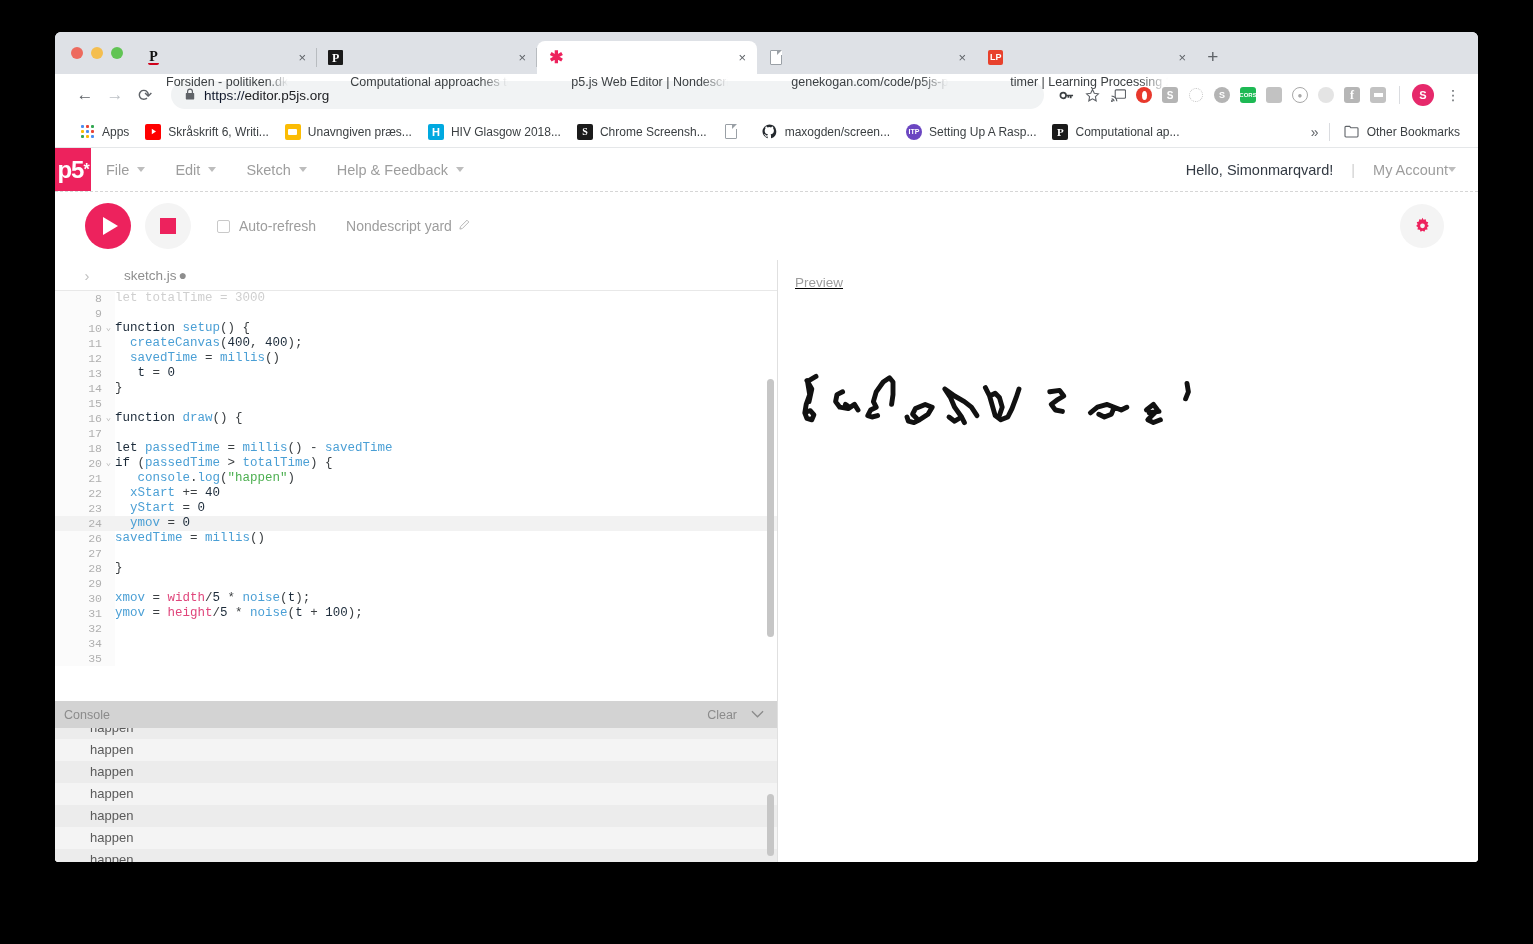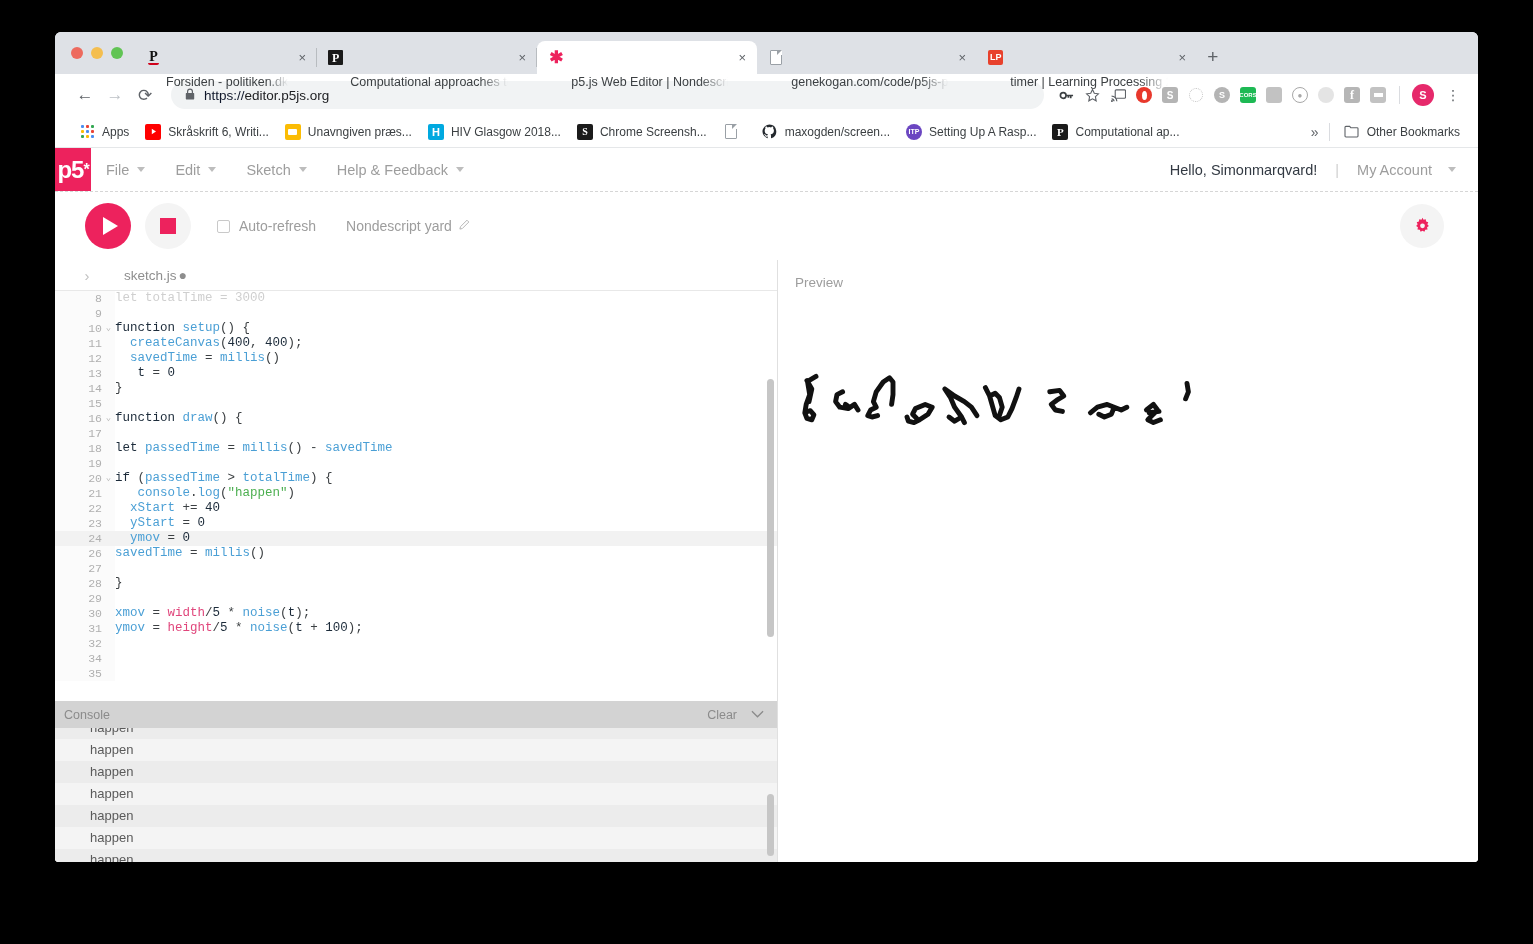--- a/index.html
+++ b/index.html
@@ -292,21 +292,21 @@
   .clog { height: 22px; line-height: 22px; padding-left: 35px;
           font-size: 13px; color: #5a5a5a;
           font-family: "Liberation Sans", sans-serif; }
   .clog:nth-child(odd)  { background: #ececec; }
   .clog:nth-child(even) { background: #f4f4f4; }
   .clog.cut { height: 11px; line-height: 0px; overflow: hidden; }
   #console-sb { position: absolute; right: 3px; top: 66px; width: 7px; height: 62px;
                 background: #c6c6c6; border-radius: 4px; }
 
   
-  #right-pane { flex: 1 1 auto; background: #ffffff; padding: 15px 0 0 17px; position: relative; }
+  #right-pane { flex: 1 1 auto; background: #ffffff; padding: 15px 0 0 17px; position: relative; text-decoration: underline; }
   #preview-label { font-size: 13.5px; color: #9d9d9d; }
   #canvas-holder { position: absolute; left: 10px; top: 38px; width: 420px; height: 420px; }
 </style>
 </head>
 <body>
 
 <div id="browser-window">
 
   <div id="tab-strip">
     <div id="traffic-lights">
@@ -518,21 +518,21 @@
         <span>Sketch</span>
         <span class="caret"></span>
       </div>
       <div class="menu-item">
         <span>Help &amp; Feedback</span>
         <span class="caret"></span>
       </div>
       <div id="p5-nav-right">
         <span id="greeting">Hello, Simonmarqvard!</span>
         <span id="nav-divider">|</span>
-        <span class="menu-item" style="padding:0;gap:16px;color:#9d9d9d;">
+        <span class="menu-item" style="padding:0;gap:0;color:#9d9d9d;">
           <span>My Account</span>
           <span class="caret"></span>
         </span>
       </div>
     </div>
 
     <div id="p5-toolbar">
       <div id="play-btn">
           <span class="tri"></span>
         </div>
@@ -621,25 +621,20 @@
                   </tr>
                   <tr>
                     <td class="gutter">17</td>
                     <td class="fold"></td>
                     <td class="src">&nbsp;</td>
                   </tr>
                   <tr>
                     <td class="gutter">18</td>
                     <td class="fold"></td>
                     <td class="src"><span class="k">let </span><span class="v">passedTime</span><span class="o"> = </span><span class="f">millis</span><span class="o">() </span><span class="o">- </span><span class="v">savedTime</span></td>
-                  </tr>
-                  <tr>
-                    <td class="gutter">19</td>
-                    <td class="fold"></td>
-                    <td class="src">&nbsp;</td>
                   </tr>
                   <tr>
                     <td class="gutter">20</td>
                     <td class="fold">⌄</td>
                     <td class="src"><span class="k">if </span><span class="o">(</span><span class="v">passedTime</span><span class="o"> &gt; </span><span class="v">totalTime</span><span class="o">) {</span></td>
                   </tr>
                   <tr>
                     <td class="gutter">21</td>
                     <td class="fold"></td>
                     <td class="src"><span class="o">   </span><span class="v">console</span><span class="o">.</span><span class="v">log</span><span class="o">(</span><span class="s">"happen"</span><span class="o">)</span></td>

